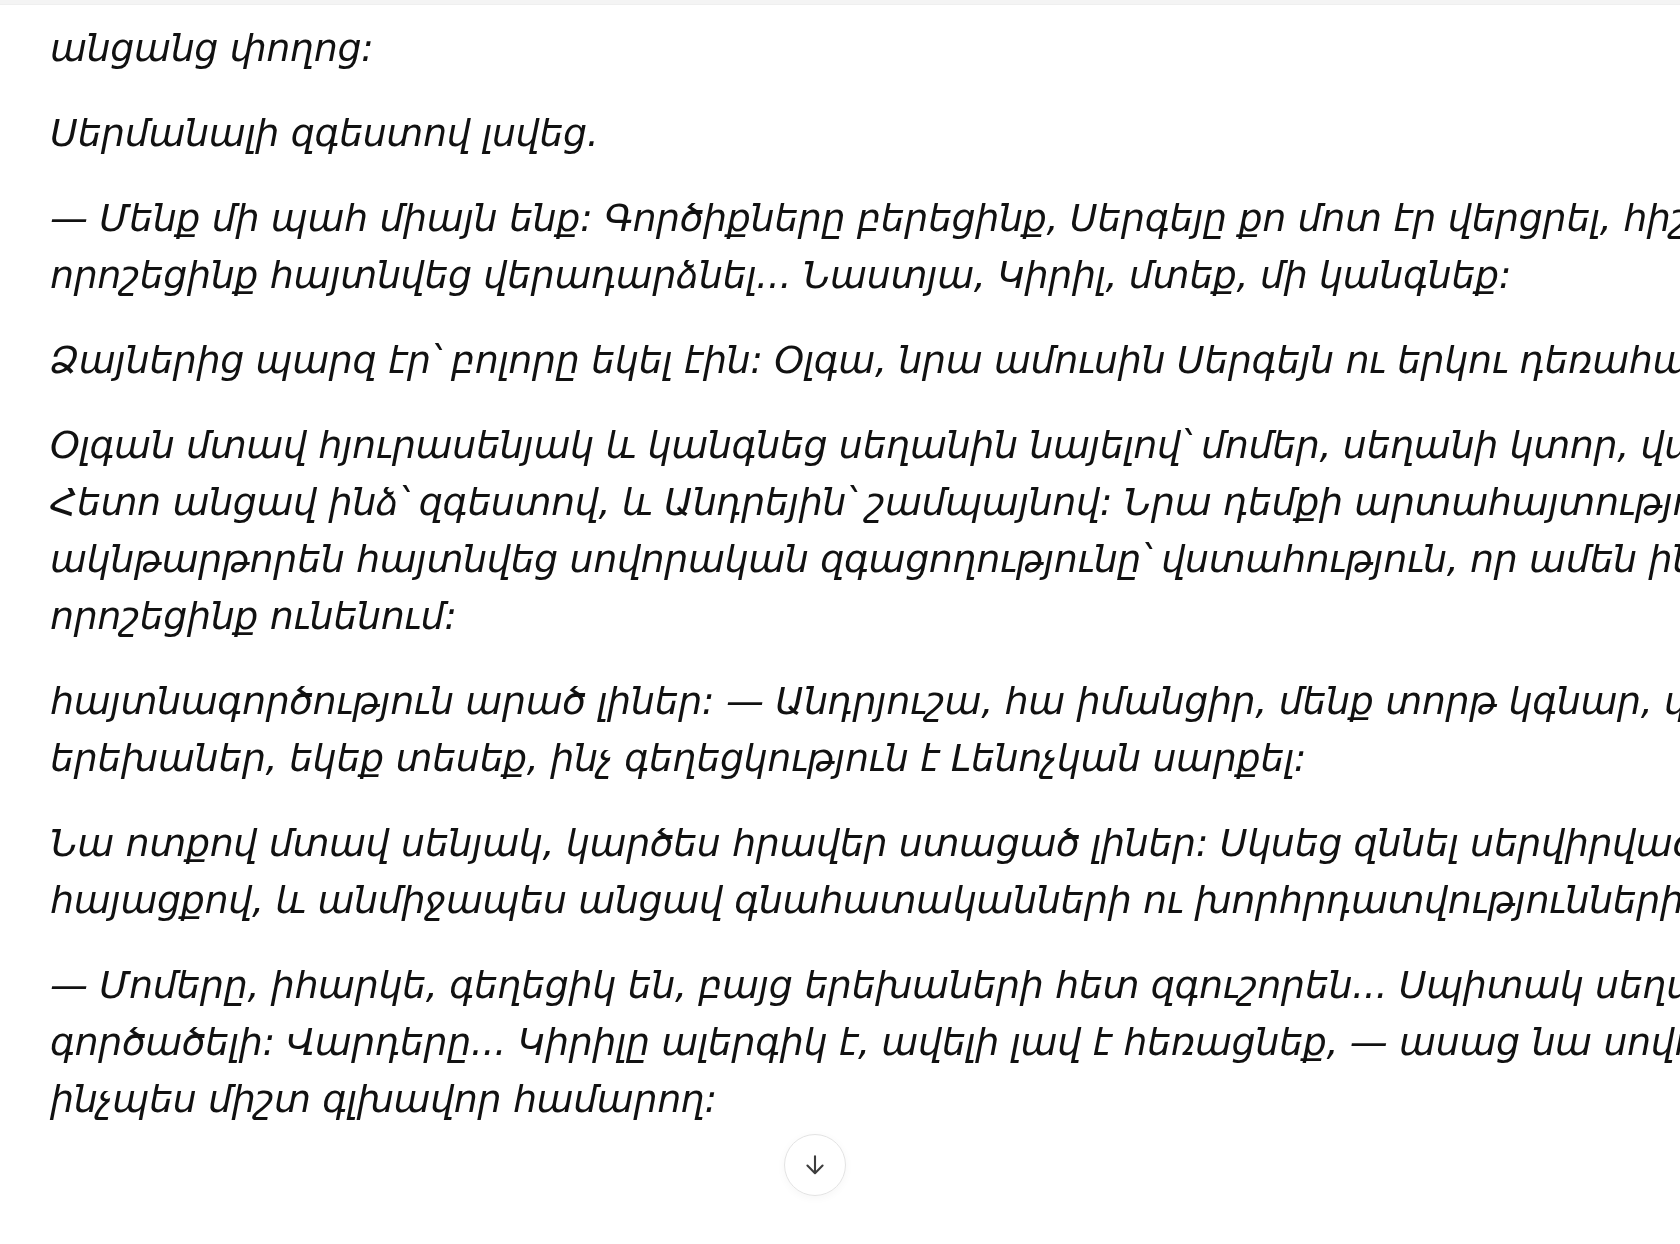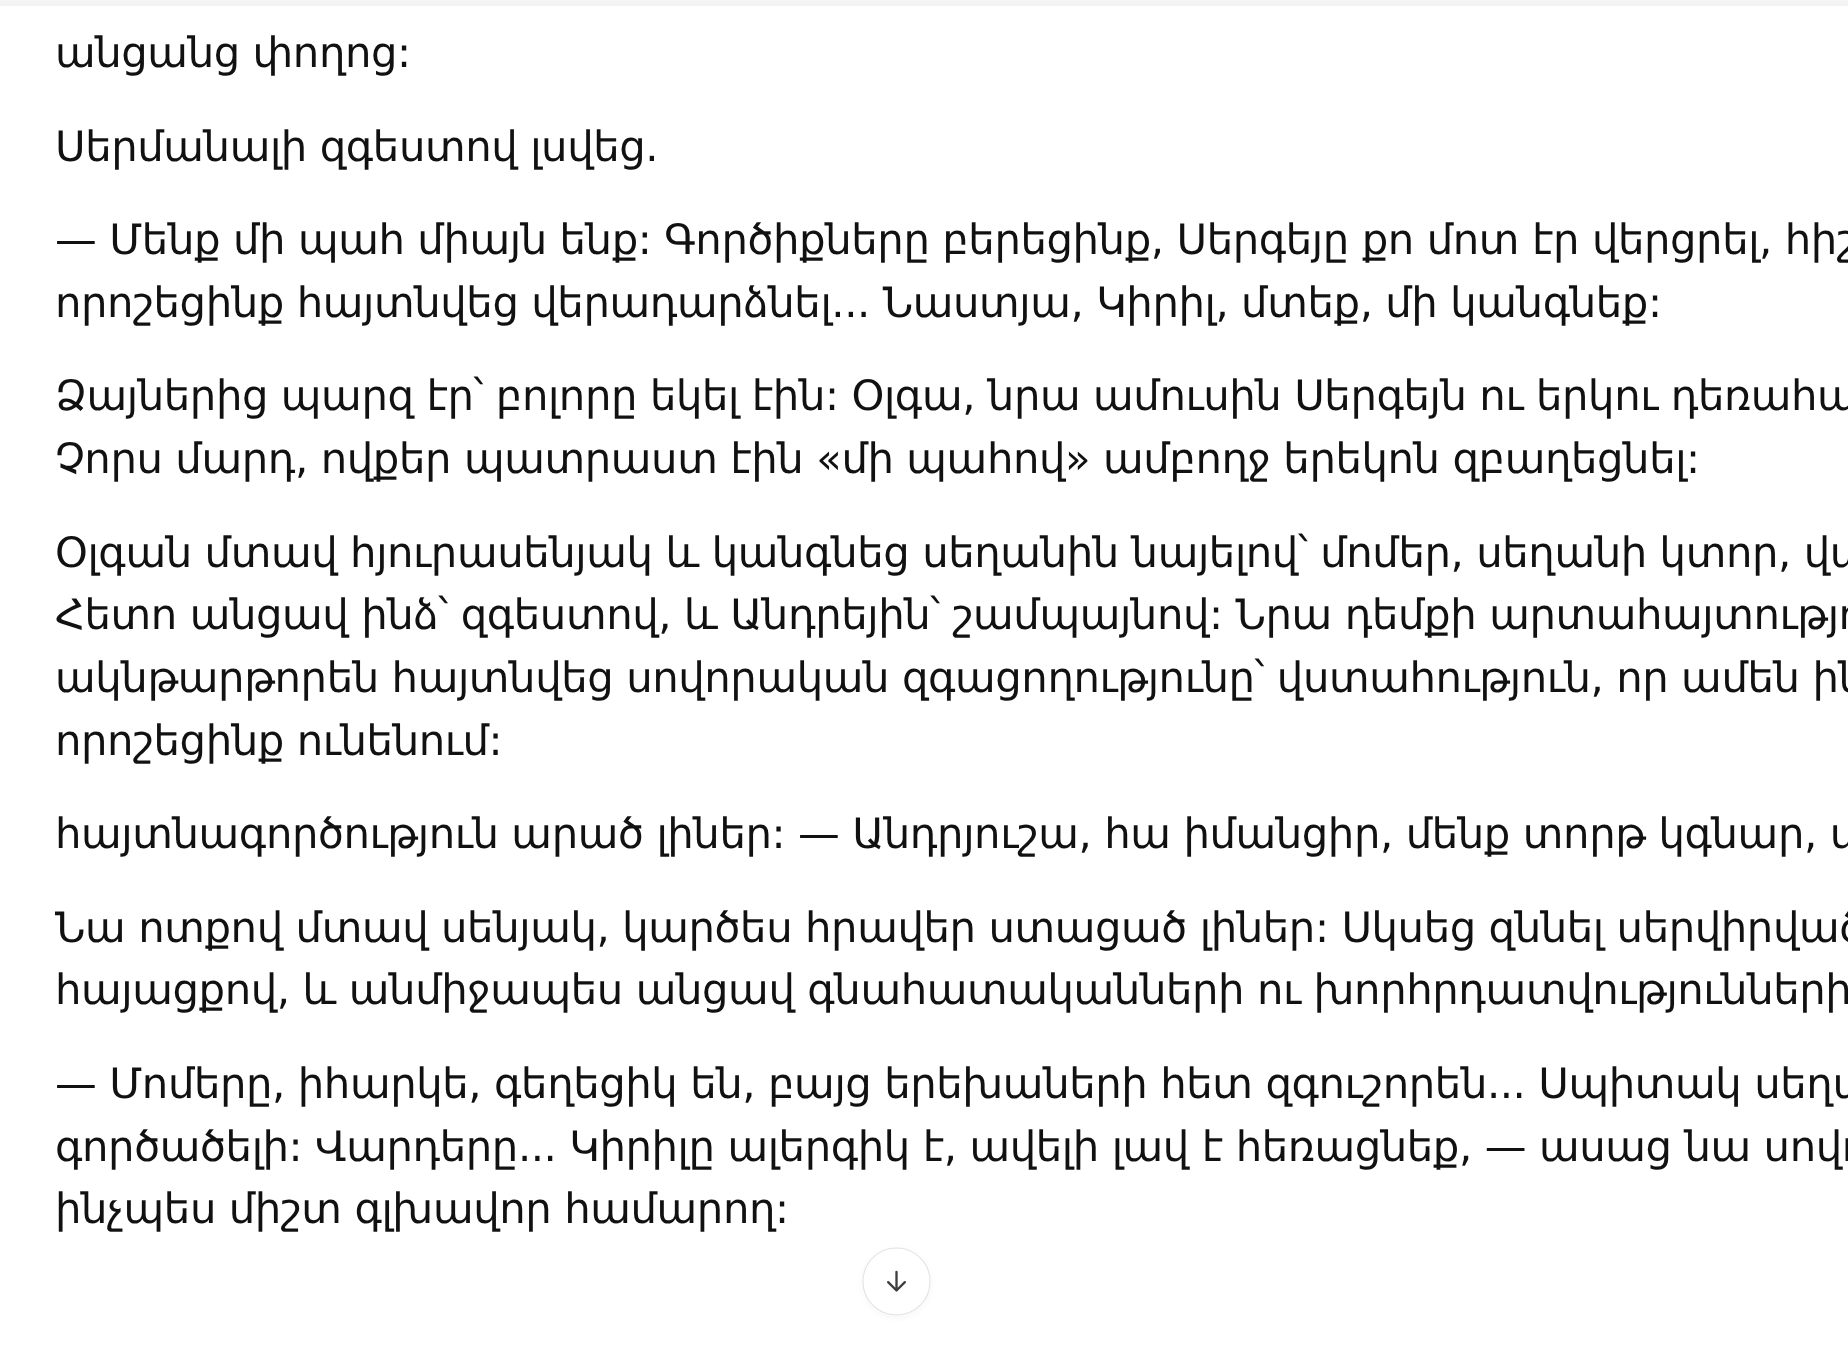--- a/index.html
+++ b/index.html
@@ -17,21 +17,21 @@
   }
   .doc {
     position: absolute;
     left: 50px; top: 0;
     width: 1585px;
     padding-top: 20px;
     color: #111111;
     font-size: 38px;
     letter-spacing: -0.4px;
   }
-  .para { margin: 0 0 28px 0; }
+  .para { margin: 0 0 28px 0; font-style: italic; }
   .ln {
     height: 57px;
     line-height: 57px;
     white-space: pre;
   }
   .scroll-btn {
     position: absolute;
     left: 784px; top: 1134px;
     width: 62px; height: 62px;
     border-radius: 50%;
@@ -55,30 +55,30 @@
   </div>
   <div class="para">
     <div class="ln">Սերմանալի զգեստով լսվեց.</div>
   </div>
   <div class="para">
     <div class="ln">— Մենք մի պահ միայն ենք: Գործիքները բերեցինք, Սերգեյը քո մոտ էր վերցրել, հիշո՞ւմ ես: Ու</div>
     <div class="ln">որոշեցինք հայտնվեց վերադարձնել... Նաստյա, Կիրիլ, մտեք, մի կանգնեք:</div>
   </div>
   <div class="para">
     <div class="ln">Ձայներից պարզ էր՝ բոլորը եկել էին: Օլգա, նրա ամուսին Սերգեյն ու երկու դեռահաս երեխաները:</div>
-    <div class="ln">Չորս մարդ, ովքեր պատրաստ էին «մի պահով» ամբողջ երեկոն զբաղեցնել:</div>
   </div>
   <div class="para">
     <div class="ln">Օլգան մտավ հյուրասենյակ և կանգնեց սեղանին նայելով՝ մոմեր, սեղանի կտոր, վարդեր, բաժակներ:</div>
     <div class="ln">Հետո անցավ ինձ՝ զգեստով, և Անդրեյին՝ շամպայնով: Նրա դեմքի արտահայտությունում</div>
     <div class="ln">ակնթարթորեն հայտնվեց սովորական զգացողությունը՝ վստահություն, որ ամեն ինչ նրա համար էլ է</div>
     <div class="ln">որոշեցինք ունենում:</div>
   </div>
   <div class="para">
     <div class="ln">հայտնագործություն արած լիներ: — Անդրյուշա, հա իմանցիր, մենք տորթ կգնար, վարդեր: Սերգեյ,</div>
+    <div class="ln">երեխաներ, եկեք տեսեք, ինչ գեղեցկություն է Լենոչկան սարքել:</div>
   </div>
   <div class="para">
     <div class="ln">Նա ոտքով մտավ սենյակ, կարծես հրավեր ստացած լիներ: Սկսեց զննել սերվիրվածը՝ «տիրուհու»</div>
     <div class="ln">հայացքով, և անմիջապես անցավ գնահատականների ու խորհրդատվությունների:</div>
   </div>
   <div class="para">
     <div class="ln">— Մոմերը, իհարկե, գեղեցիկ են, բայց երեխաների հետ զգուշորեն... Սպիտակ սեղանի կտորը՝ ոչ</div>
     <div class="ln">գործածելի: Վարդերը... Կիրիլը ալերգիկ է, ավելի լավ է հեռացնեք, — ասաց նա սովորական տոնով,</div>
     <div class="ln">ինչպես միշտ գլխավոր համարող:</div>
   </div>

